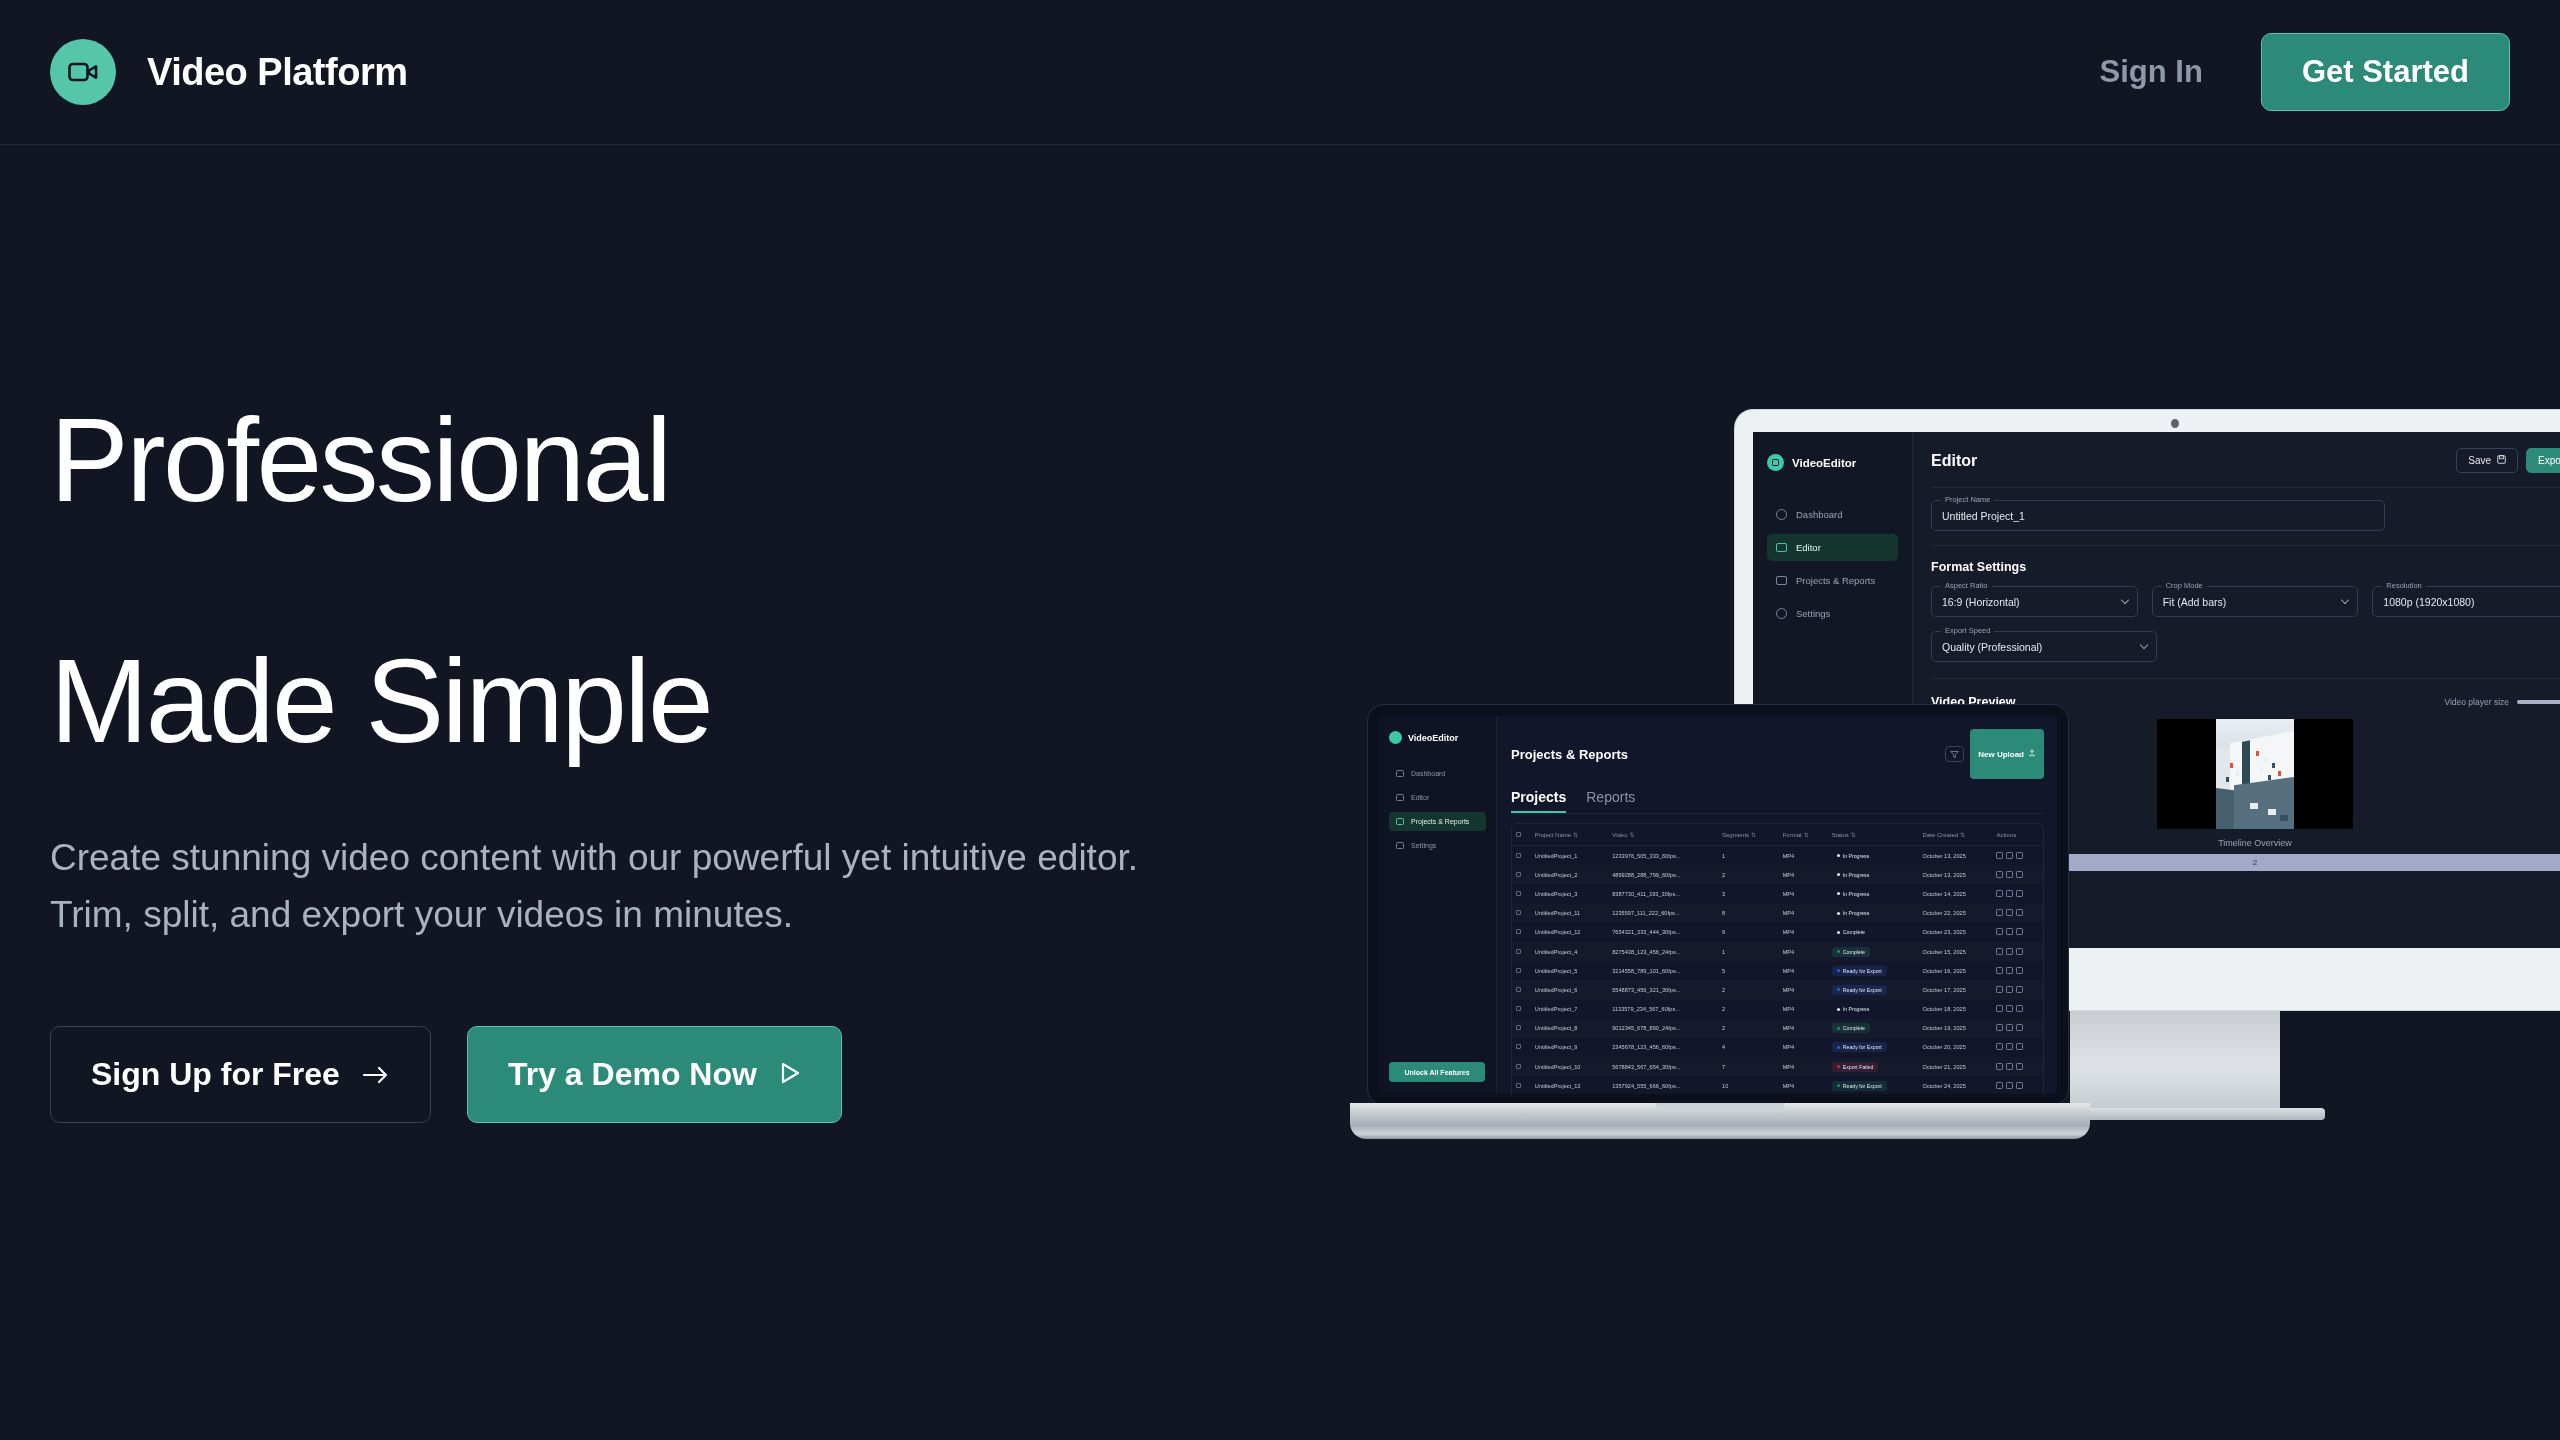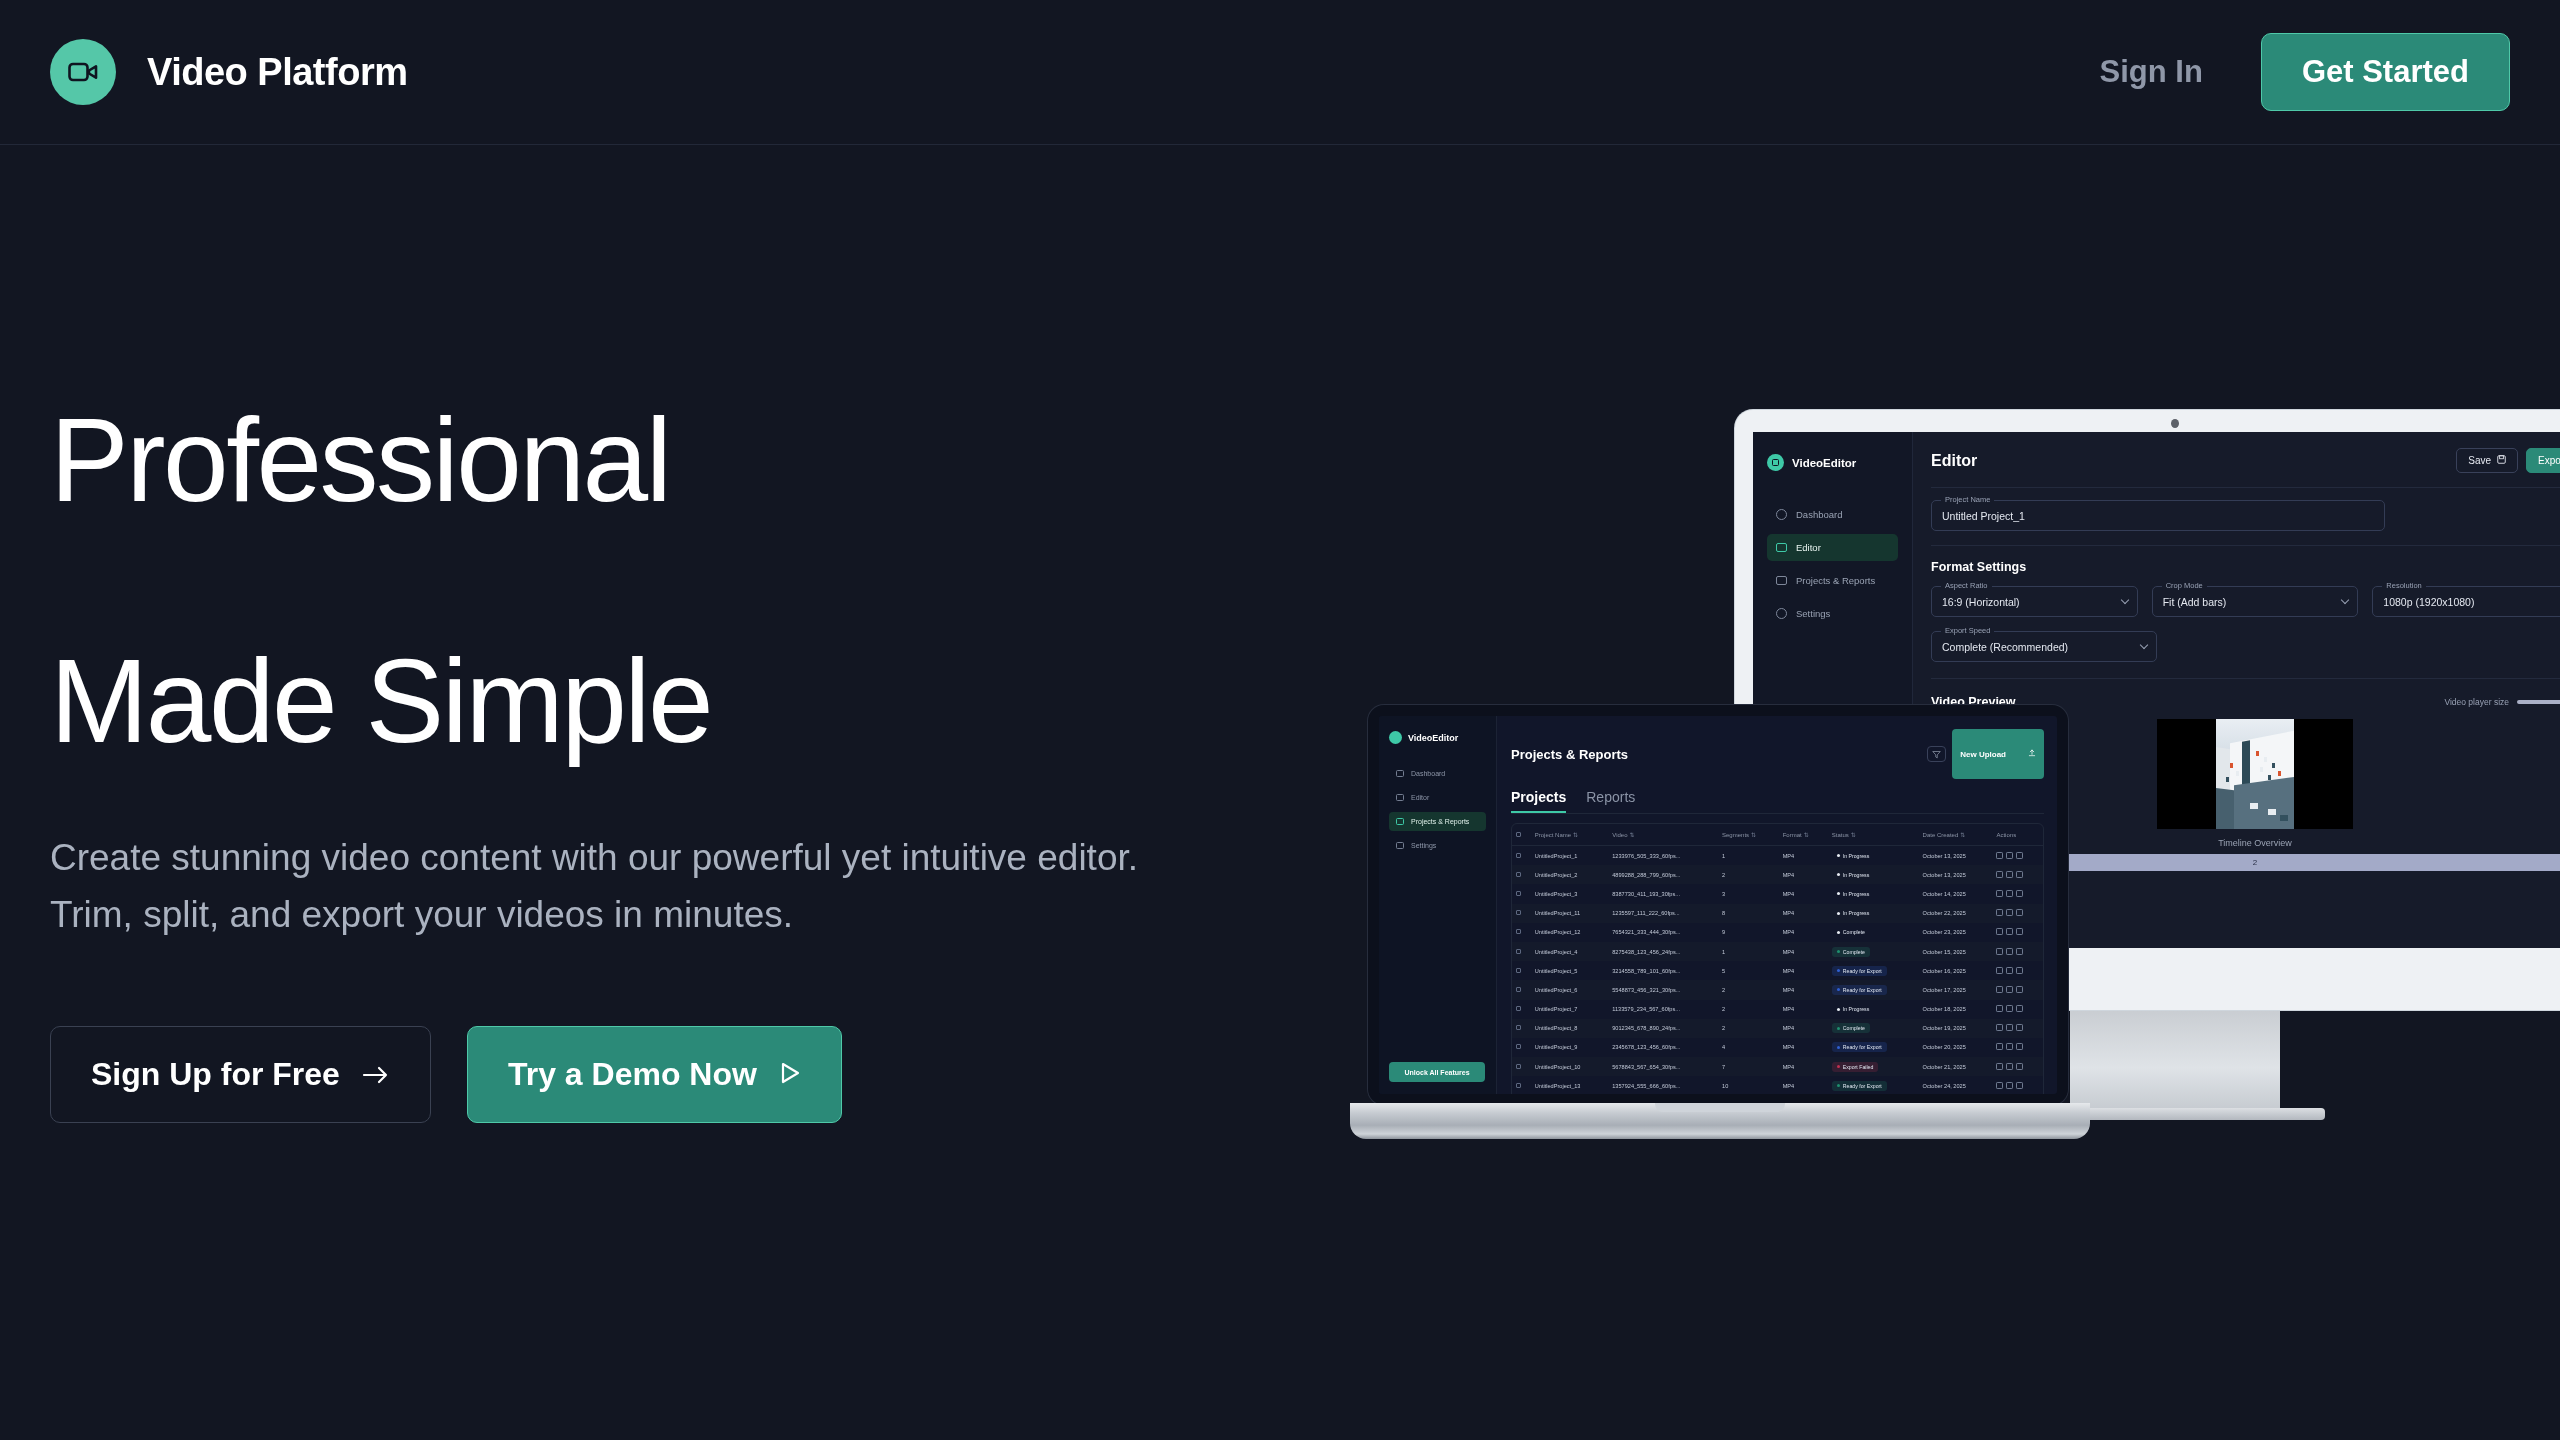--- a/index.html
+++ b/index.html
@@ -159,21 +159,21 @@
     position: absolute; left: 10px; bottom: 12px; width: 96px; height: 20px;
     background: #2b8a78; border-radius: 4px; color: #fff; font-size: 7px;
     display: flex; align-items: center; justify-content: center; font-weight: bold;
   }
 
   .lp-main { flex: 1; padding: 13px 13px 0 14px; overflow: hidden; }
   .lp-head { display: flex; align-items: center; justify-content: space-between; }
   .lp-title { color: #fff; font-size: 13px; font-weight: bold; }
   .lp-head-right { display: flex; gap: 6px; align-items: center; }
   .filter-btn { width: 19px; height: 16px; border: 1px solid #39415a; border-radius: 4px; display: flex; align-items: center; justify-content: center; }
-  .upload-btn { background: #2b8a78; border-radius: 4px; color: #fff; font-size: 8px; padding: 20px 8px; display: flex; align-items: center; gap: 22px; font-weight: bold; justify-content: flex-end; }
+  .upload-btn { background: #2b8a78; border-radius: 4px; color: #fff; font-size: 8px; padding: 20px 8px; display: flex; align-items: center; gap: 4px; font-weight: bold; justify-content: flex-end; }
   .lp-tabs { display: flex; gap: 20px; margin-top: 10px; border-bottom: 1px solid #1f2739; }
   .lp-tab { font-size: 14px; color: #8b94a6; padding-bottom: 6px; }
   .lp-tab.active { color: #fff; border-bottom: 2px solid #3ec9a7; font-weight: bold; }
 
   .tbl { margin-top: 9px; border: 1px solid #1f2739; border-radius: 6px; overflow: hidden; }
   .tbl table { width: 100%; border-collapse: collapse; }
   .tbl th {
     text-align: left; color: #8b94a6; font-size: 6px; font-weight: normal;
     padding: 7px 4px; border-bottom: 1px solid #1f2739; white-space: nowrap;
   }
@@ -308,21 +308,21 @@
               <div class="fieldbox">
                 <label>Resolution</label>
                 <span>1080p (1920x1080)</span>
                 
               </div>
             </div>
 
             <div class="fields-row" style="margin-top:14px;">
               <div class="fieldbox">
                 <label>Export Speed</label>
-                <span>Complete (Recommended)</span>
+                <span>Quality (Professional)</span>
                 <span class="chev"></span>
               </div>
               <div style="flex:2;"></div>
             </div>
 
             <div class="ed-sep" style="margin-top:16px;"></div>
 
             <div class="preview-head">
               <div class="preview-title">Video Preview</div>
               <div class="slider-wrap">

